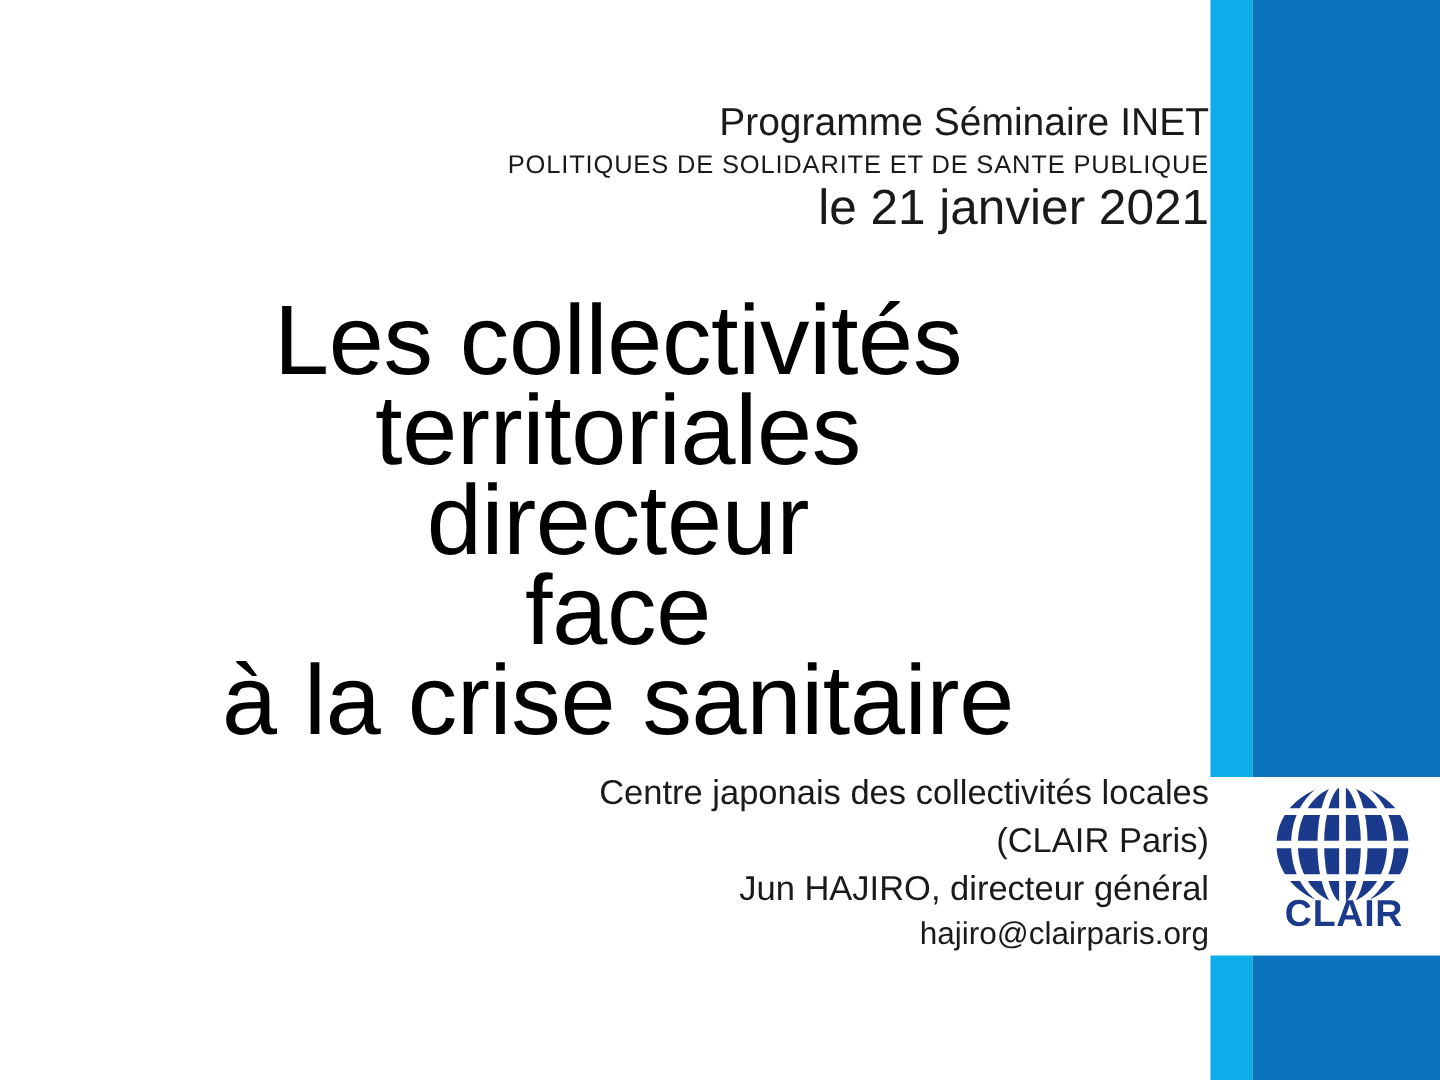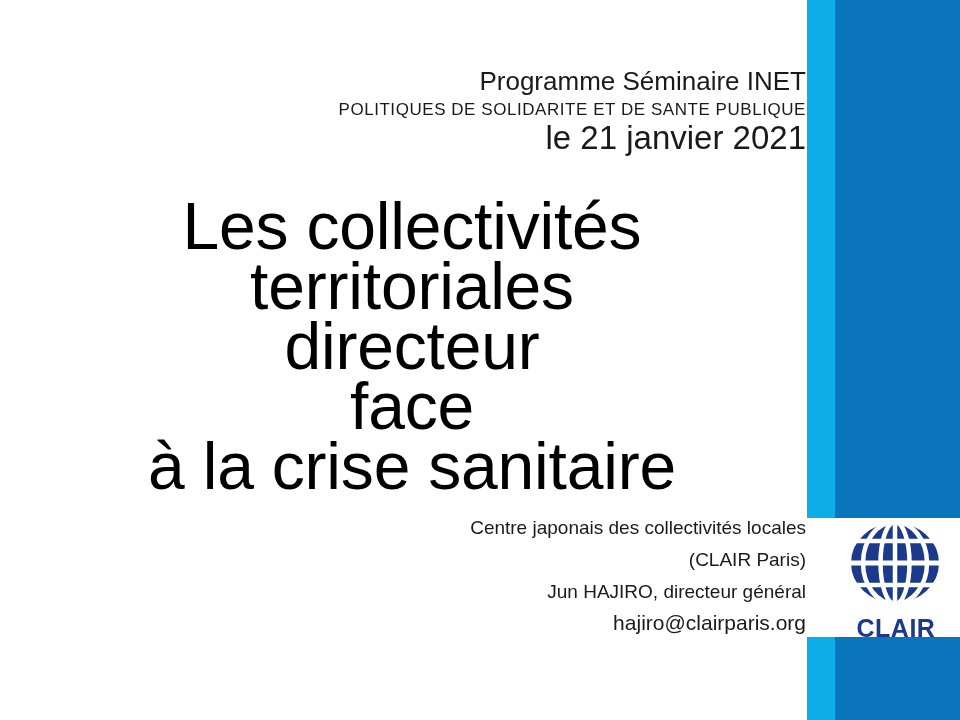--- a/index.html
+++ b/index.html
@@ -57,21 +57,21 @@
   .logo-globe {
     position: absolute;
     left: 8px;
     top: 0px;
     width: 94px;
     height: 84px;
   }
   .logo-word {
     position: absolute;
     left: 0;
-    top: 95px;
+    top: 76px;
     width: 112px;
     text-align: center;
     font-family: "Liberation Sans", sans-serif;
     font-weight: bold;
     font-size: 25px;
     letter-spacing: 0.5px;
     color: #1B3A8C;
     line-height: 1;
   }
 
@@ -120,21 +120,21 @@
   .footer-block {
     position: absolute;
     left: 150px;
     top: 512px;
     width: 656px;
     text-align: right;
     color: #1a1a1a;
   }
   .footer-line {
     display: block;
-    font-size: 19px;
+    font-size: 23px;
     line-height: 32px;
     white-space: nowrap;
   }
   .footer-email {
     display: block;
     font-size: 21px;
     line-height: 30px;
     white-space: nowrap;
   }
 </style>

